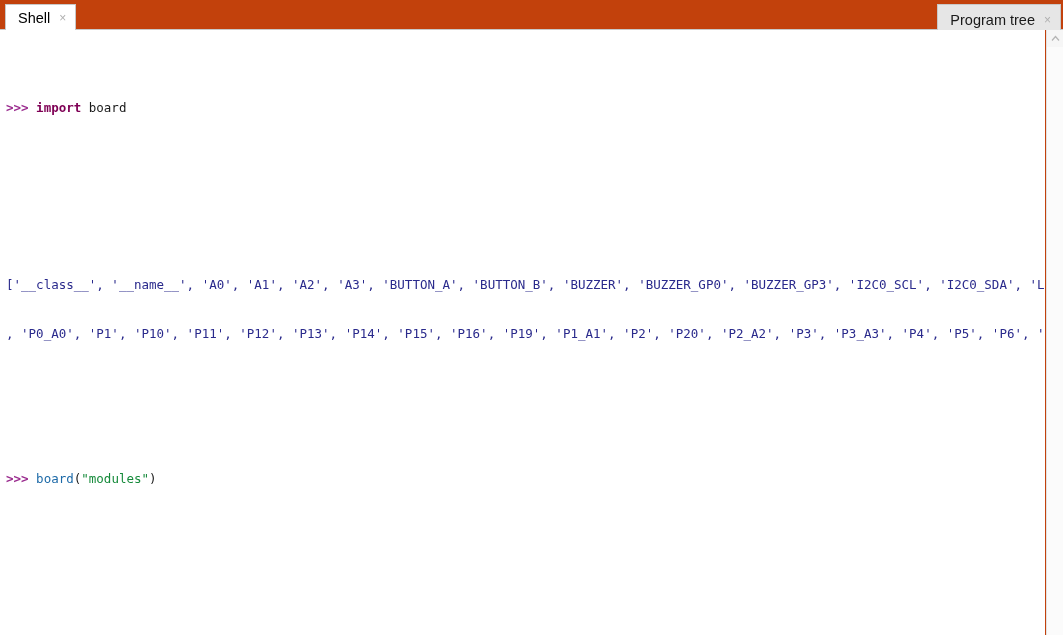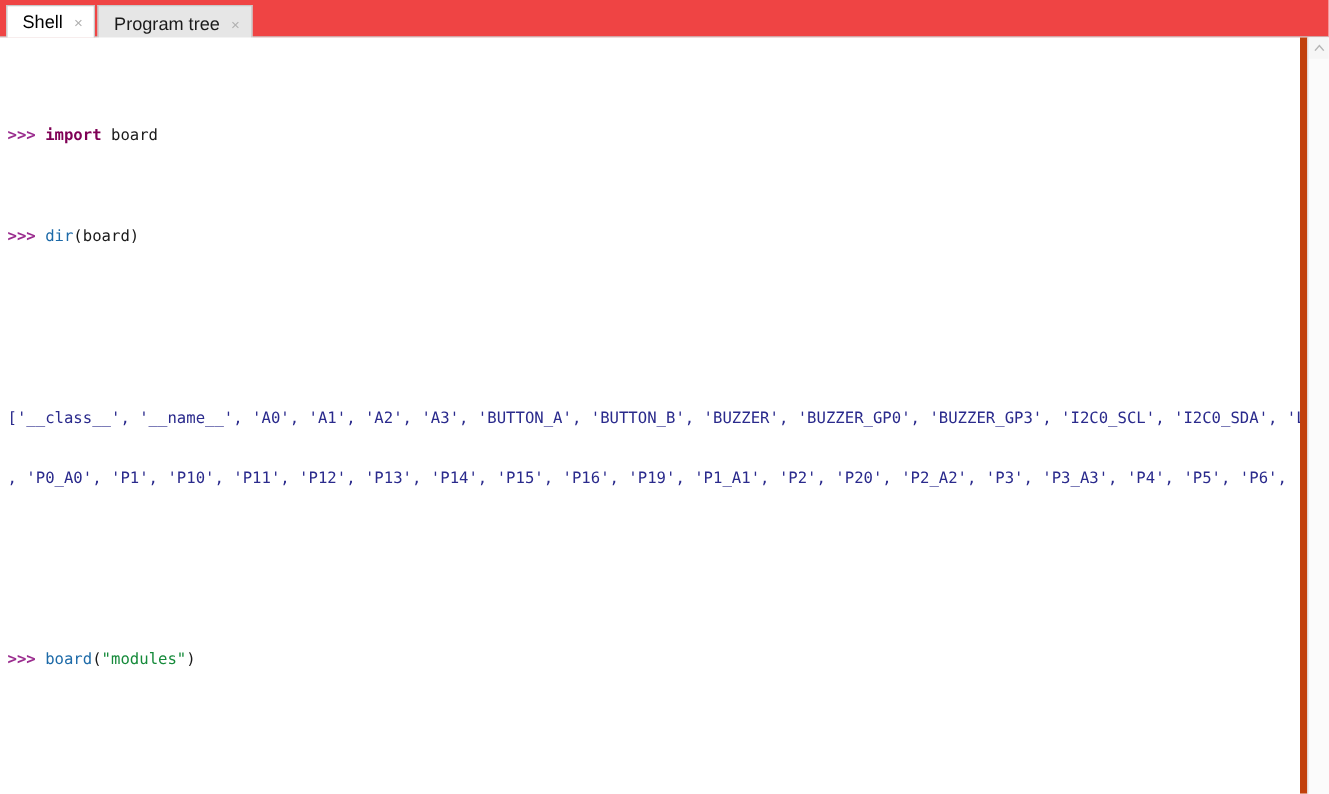--- a/index.html
+++ b/index.html
@@ -12,26 +12,27 @@
     height: 635px;
     overflow: hidden;
     font-family: "Liberation Sans", sans-serif;
     -webkit-font-smoothing: antialiased;
   }
 
   
   #tabbar {
     position: relative;
     height: 30px;
-    background: #ef4444;
+    background: #c2410c;
     border-bottom: 1px solid #c8c8c8;
     box-sizing: border-box;
     padding-left: 5px;
     display: flex;
     align-items: flex-end;
+    justify-content: space-between;
   }
   .tab {
     display: flex;
     align-items: center;
     height: 31px;
     padding: 0 9px 0 12px;
     margin-right: 2px;
     box-sizing: border-box;
     font-size: 14.5px;
     color: #1a1a1a;
@@ -69,21 +70,21 @@
   #console {
     flex: 1 1 auto;
     overflow: hidden;
     padding: 6px 0 12px 6px;
     box-sizing: border-box;
     font-family: "DejaVu Sans Mono", "Liberation Mono", monospace;
     font-size: 12.5px;
     line-height: 16.1px;
     white-space: pre;
     color: #000000;
-    border-right: 6px solid #c2410c;
+    border-right: 1px solid #c2410c;
   }
 
   .line { white-space: pre; }
   .prompt { color: #9b2d8f; font-weight: bold; }
   .kw     { color: #7f0055; font-weight: bold; }
   .plain  { color: #1a1a1a; }
   .value  { color: #2a2a8c; }
   .fn     { color: #1d6aa8; }
   .str    { color: #158a3a; }
   .blank  { height: 16.1px; }
@@ -140,21 +141,20 @@
 </div>
 
 <div id="shell-wrap">
 
   <div id="console">
 
     
     <div class="line"><span class="prompt">&gt;&gt;&gt; </span><span class="kw">import</span><span class="plain"> board</span></div>
 
     
-    <div class="line"><span class="prompt">&gt;&gt;&gt; </span><span class="fn">dir</span><span class="plain">(board)</span></div>
 
     <div class="blank"></div>
 
     
     <div class="line value">['__class__', '__name__', 'A0', 'A1', 'A2', 'A3', 'BUTTON_A', 'BUTTON_B', 'BUZZER', 'BUZZER_GP0', 'BUZZER_GP3', 'I2C0_SCL', 'I2C0_SDA', 'LED', 'P0'</div>
     <div class="line value">, 'P0_A0', 'P1', 'P10', 'P11', 'P12', 'P13', 'P14', 'P15', 'P16', 'P19', 'P1_A1', 'P2', 'P20', 'P2_A2', 'P3', 'P3_A3', 'P4', 'P5', 'P6', 'P7', 'P8'</div>
 
     <div class="blank"></div>
 
     

